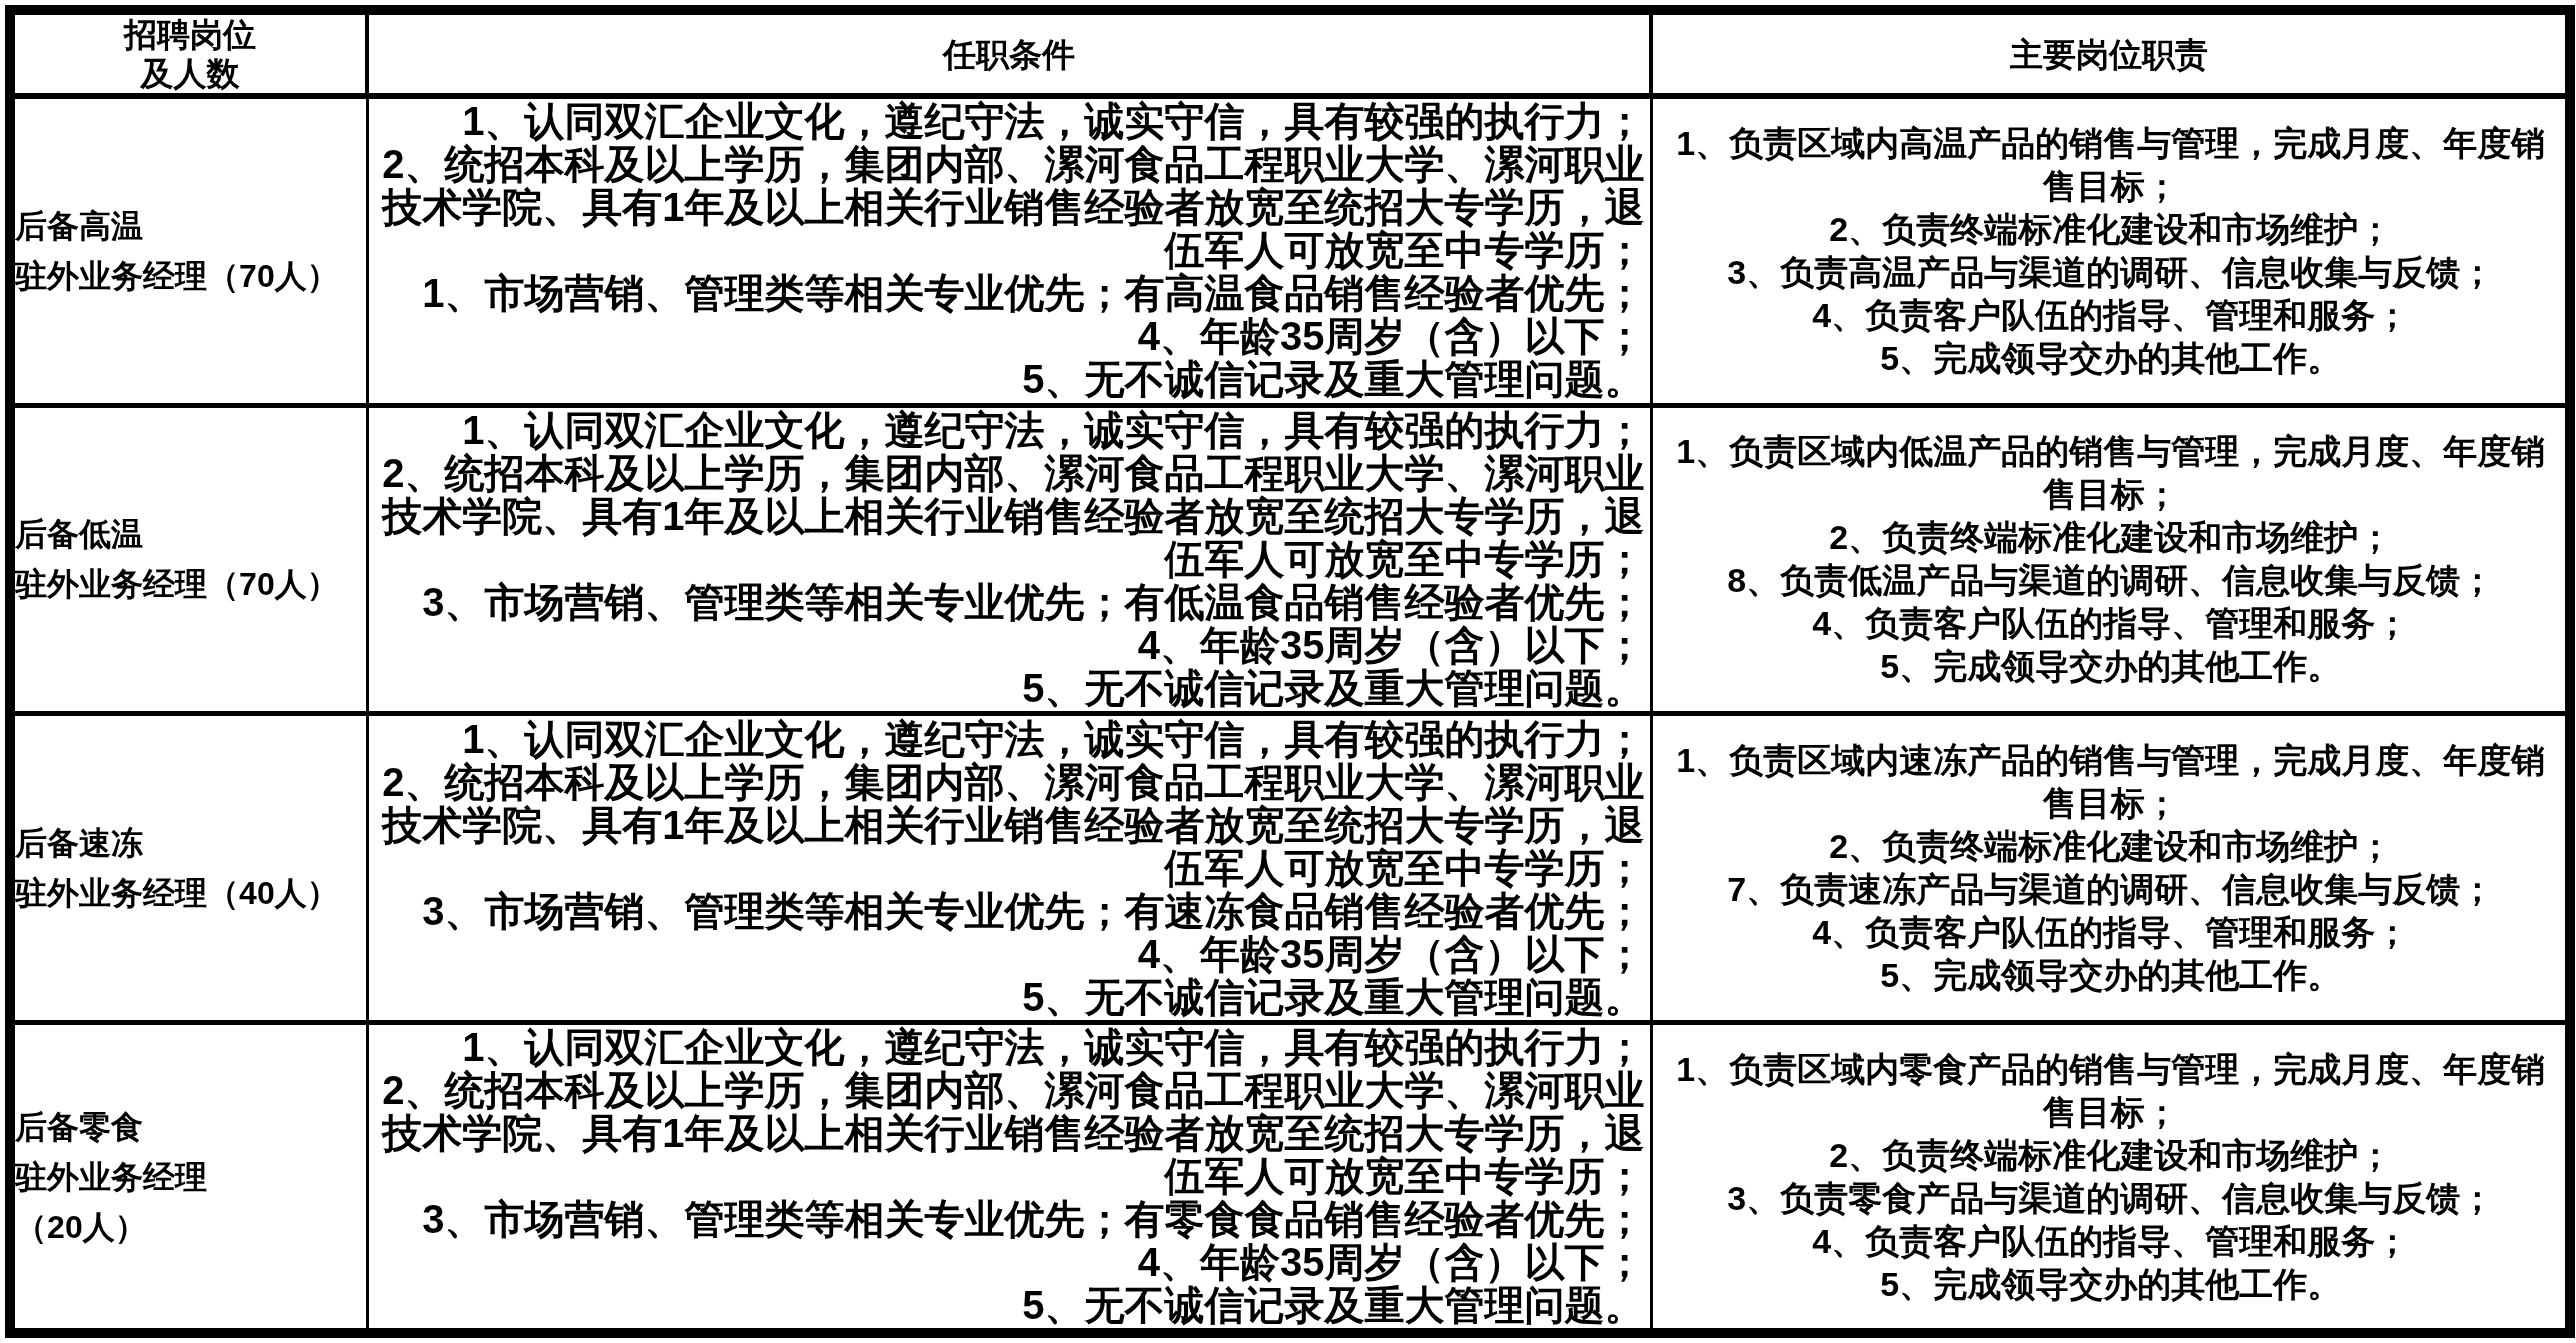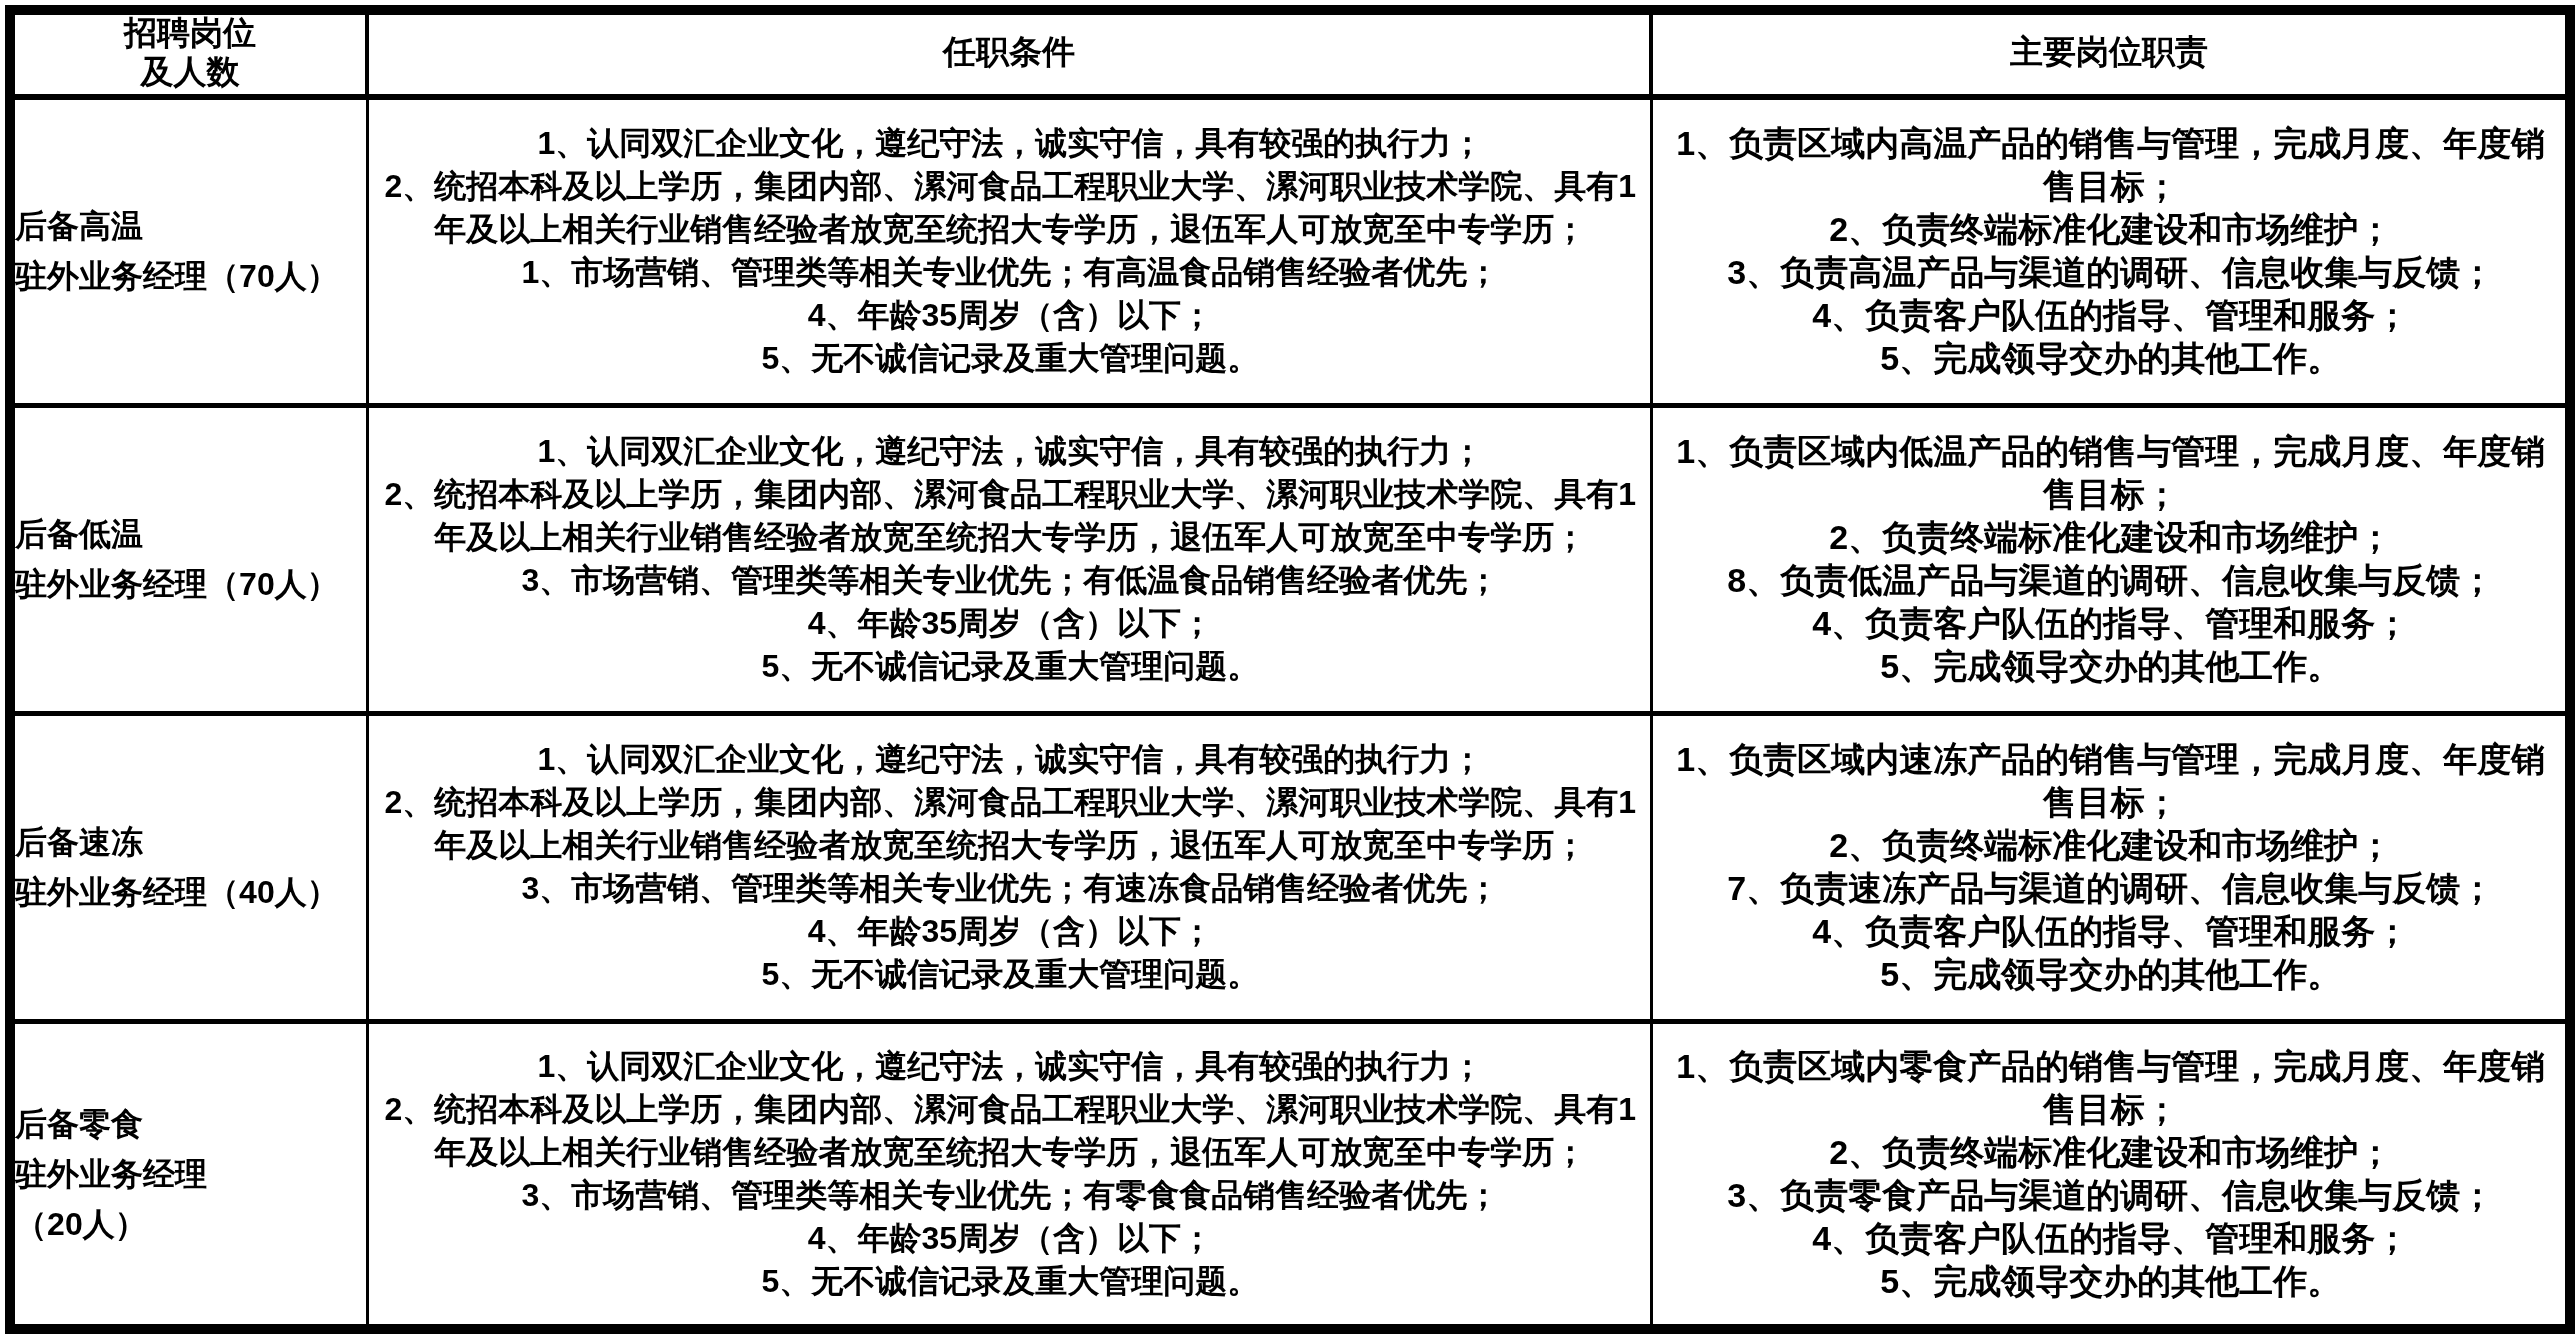--- a/index.html
+++ b/index.html
@@ -21,21 +21,21 @@
     border-collapse: collapse;
     table-layout: fixed;
     width: 2566px;
     height: 1329px;
     border: 10.2px solid #000000;
     background: #ffffff;
   }
   col.c1 { width: 357px; }
   col.c2 { width: 1284px; }
   col.c3 { width: 919px; }
-  tr.header-row { height: 80px; font-family: Liberation Mono, monospace; }
+  tr.header-row { height: 80px; }
   tr.data-row { height: 304px; }
   th {
     border: 4.5px solid #000000;
     border-bottom-width: 6.4px;
     font-size: 33px;
     line-height: 39px;
     font-weight: bold;
     text-align: center;
     vertical-align: middle;
     padding: 0;
@@ -47,24 +47,24 @@
     vertical-align: middle;
     font-weight: bold;
   }
   td.pos {
     text-align: left;
     font-size: 32px;
     line-height: 50px;
     padding: 0;
   }
   td.cond {
-    font-size: 32px;
+    font-size: 40px;
     line-height: 43px;
     padding: 1.3px 5.1px 1.3px 7.6px;
-    text-align: center;
+    text-align: right;
   }
   td.resp {
     font-size: 34px;
     line-height: 43px;
     padding: 1.3px 5.1px 1.3px 9px;
     text-align: center;
   }
   .item, .pos-line { margin: 0; }
 </style>
 </head>

